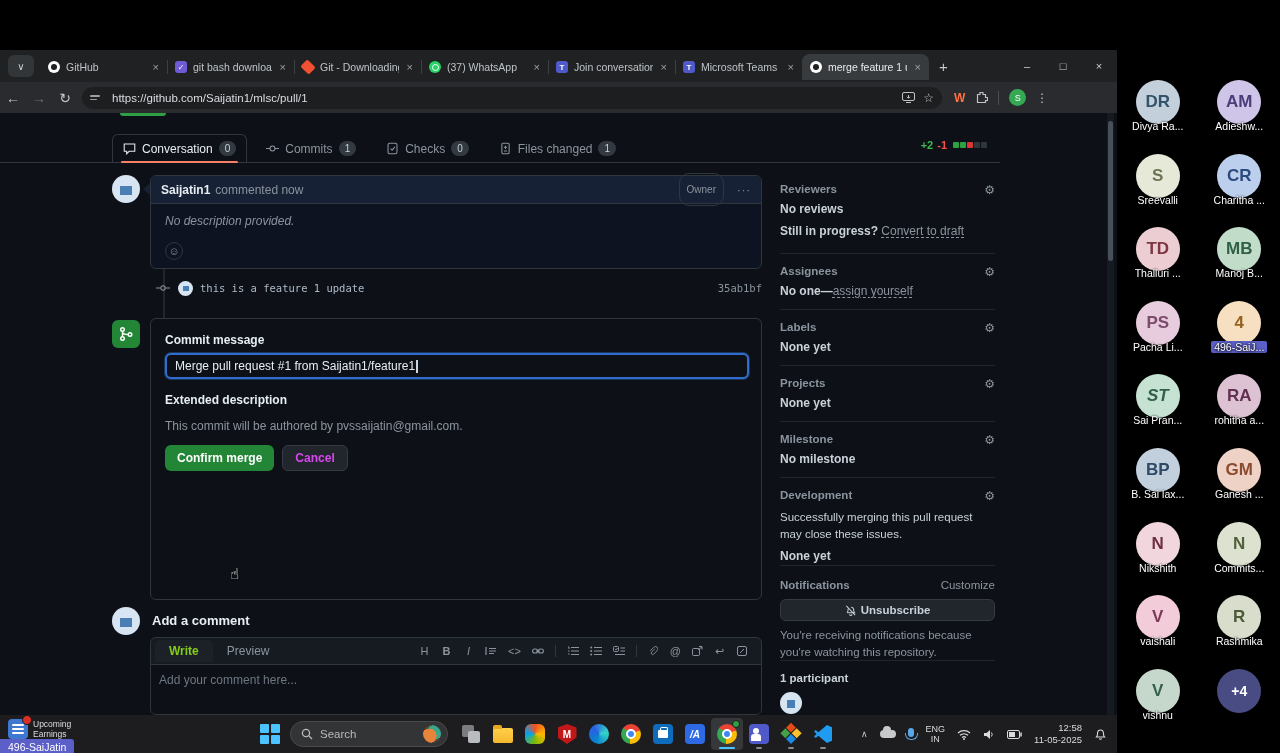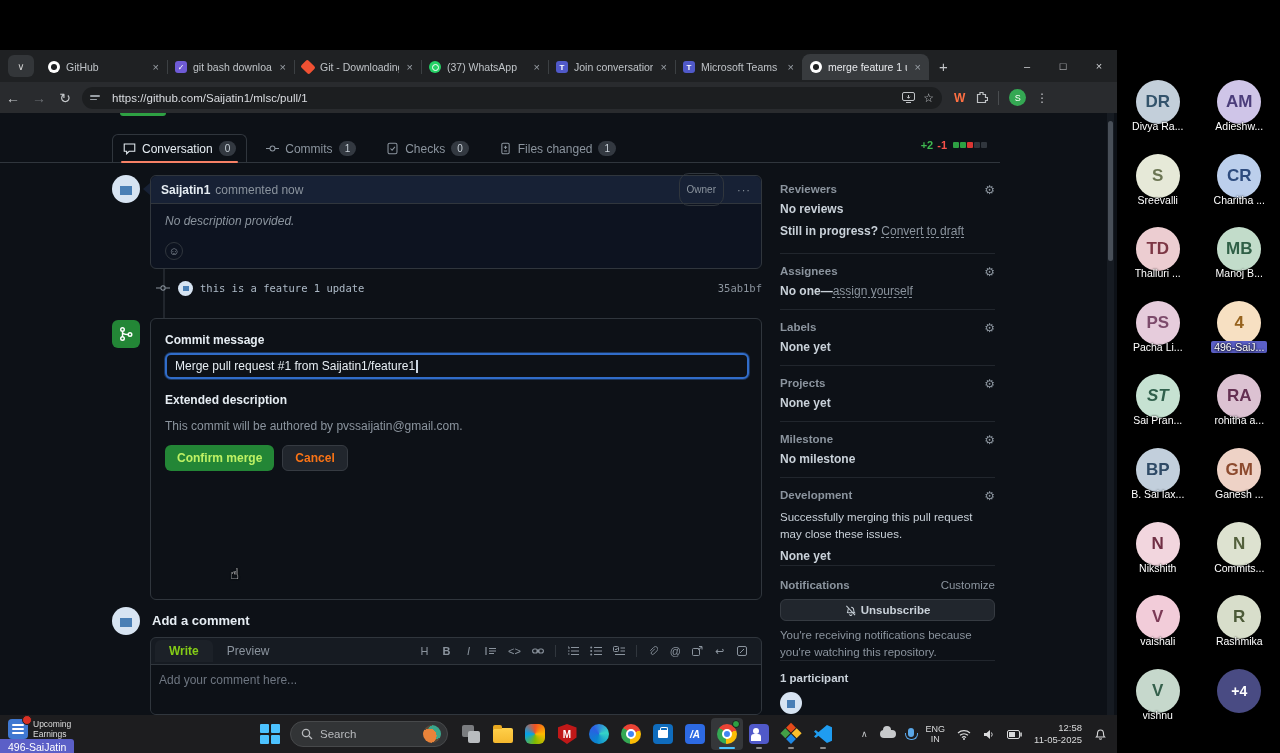--- a/index.html
+++ b/index.html
@@ -86,22 +86,22 @@
   #merge-icon { position:absolute; left:112px; top:207px; width:28px; height:28px; background:#238636; border-radius:6px; display:flex; align-items:center; justify-content:center; }
   #merge-card { position:absolute; left:150px; top:205px; width:612px; height:282px; border:1px solid #30363d; border-radius:6px; background:#0d1117; padding:14px; }
   .form-label { font-size:12px; font-weight:bold; color:#e6edf3; margin-bottom:6px; }
   .fake-input { width:584px; height:26px; background:#0d1117; border:2px solid #316dca; box-shadow:0 0 0 1px rgba(49,109,202,.4); border-radius:6px; display:flex; align-items:center; padding:0 8px; font-size:12px; color:#e6edf3; margin-bottom:14px; }
   .caret-bar { display:inline-block; width:1.5px; height:13px; background:#cbd6e2; margin-left:1px; }
   .fake-textarea { width:584px; height:118px; background:#0d1117; border:1px solid #30363d; border-radius:6px; padding:8px; font-size:12px; color:#e6edf3; position:relative; }
   .fake-textarea::after { content:""; position:absolute; right:2px; bottom:2px; width:0; height:0; border-left:7px solid transparent; border-bottom:7px solid #30363d; }
   .author-note { font-size:12px; color:#8b949e; margin-top:12px; }
   .btn-row { display:flex; gap:8px; margin-top:12px; }
   .btn { height:26px; border-radius:6px; font-size:12px; font-weight:bold; display:flex; align-items:center; justify-content:center; padding:0 12px; }
-  .btn-green { background:#238636; color:#bef264; }
-  .btn-gray { background:#21262d; color:#f97316; border:1px solid #363b42;text-align:center; }
+  .btn-green { background:#238636; color:#ffffff; }
+  .btn-gray { background:#21262d; color:#d946ef; border:1px solid #363b42;text-align:center; }
   #cursor { position:absolute; left:230px; top:452px; font-size:15px; color:#fff; text-shadow:0 0 2px #000,1px 1px 1px #000; z-index:50; }
 
   #add-comment-avatar { position:absolute; left:112px; top:494px; width:28px; height:28px; }
   #add-comment-heading { position:absolute; left:152px; top:500px; font-size:13px; font-weight:bold; color:#e6edf3; }
   #editor { position:absolute; left:150px; top:524px; width:612px; height:78px; border:1px solid #30363d; border-radius:6px; background:#161b22; overflow:hidden; }
   #editor .ehead { height:26px; display:flex; align-items:center; padding:0 4px; }
   .etab { font-size:12px; padding:4px 14px; color:#8b949e; border-radius:6px 6px 0 0; }
   .etab.active { background:#1c2128; color:#84cc16; font-weight:bold; }
   .etoolbar { margin-left:auto; display:flex; align-items:center; gap:11px; padding-right:10px; color:#8b949e; font-size:11px; }
   .etoolbar .tic { display:flex; align-items:center; justify-content:center; min-width:11px; }

